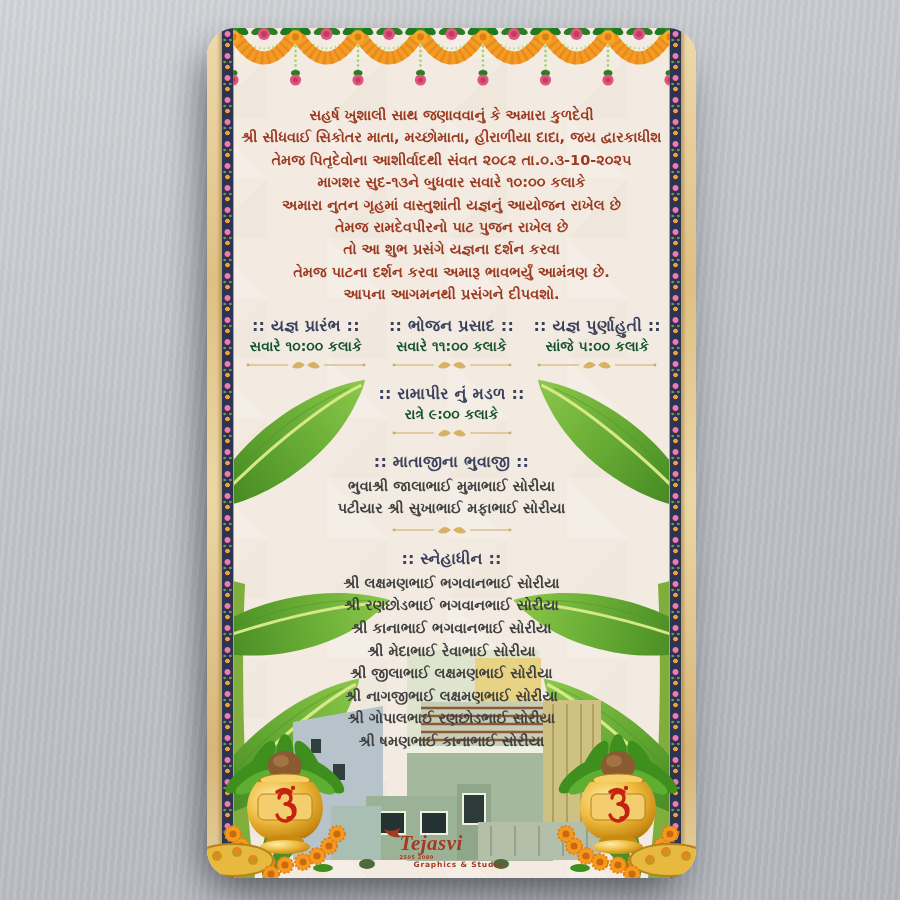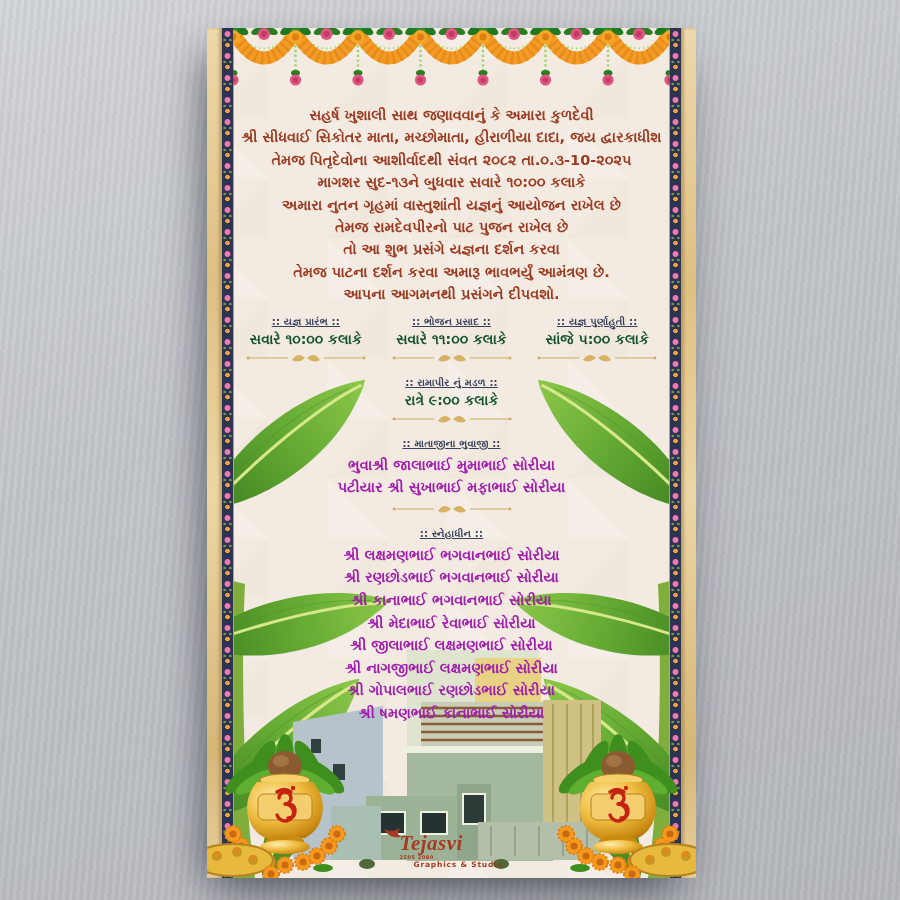--- a/index.html
+++ b/index.html
@@ -8,20 +8,21 @@
     background:linear-gradient(160deg,#d2d5d9 0%,#c2c5ca 40%,#b4b7bc 100%);
     font-family:"DejaVu Sans","Liberation Sans",sans-serif;
   }
   body::before{content:"";position:absolute;inset:0;
     background:repeating-linear-gradient(95deg,rgba(255,255,255,.05) 0 3px,rgba(0,0,0,.03) 3px 7px);
     pointer-events:none;}
   .card{
     position:absolute;left:207px;top:28px;width:489px;height:850px;
     background:#f3ebe1;overflow:hidden;
     box-shadow:-16px 14px 34px -12px rgba(35,40,48,.45), 0 26px 48px -14px rgba(35,40,48,.5);
+    border-radius:28px;
   }
   .card .wm{position:absolute;inset:0;opacity:.5;pointer-events:none;
     background-image:
       linear-gradient(45deg,rgba(255,255,255,.35) 25%,transparent 25.5%),
       linear-gradient(-45deg,rgba(224,210,196,.30) 25%,transparent 25.5%);
     background-size:120px 120px,120px 120px;background-position:0 30px,60px 90px;}
   .parch{position:absolute;top:0;bottom:0;width:14px;z-index:3;
     background:linear-gradient(180deg,#eed9ab,#dfc083 30%,#ecd7a4 55%,#d7b678 85%,#e6cf9b);}
   .parch.l{left:0;box-shadow:inset -2px 0 3px rgba(120,85,25,.35);}
   .parch.r{right:0;box-shadow:inset 2px 0 3px rgba(120,85,25,.35);}
@@ -33,25 +34,25 @@
       radial-gradient(circle at 25% 12px,#6f9440 0 1.2px,transparent 1.6px),
       radial-gradient(circle at 75% 12px,#6f9440 0 1.2px,transparent 1.6px);
     background-size:11px 22px;
     border-left:1px solid #caa24e;border-right:1px solid #caa24e;}
   .fborder.l{left:14px;} .fborder.r{right:14px;}
   .content{position:absolute;left:26px;right:26px;top:0;bottom:0;z-index:4;text-align:center;}
   .toran{display:block;margin:0 auto;}
   .intro{margin-top:6px;color:#9c3a21;font-size:14.5px;font-weight:700;line-height:22.4px;}
   .sched{display:flex;justify-content:space-between;margin-top:10px;}
   .sched .col{flex:1;}
-  .sec-title{color:#3a415c;font-size:10px;font-weight:700;letter-spacing:.2px;text-decoration:underline;}
+  .sec-title{color:#3a415c;font-size:16px;font-weight:700;letter-spacing:.2px;}
   .sec-time{color:#14532d;font-size:14px;font-weight:700;margin-top:3px;}
   .divider{display:block;margin:4px auto 0;}
   .blk{margin-top:13px;}
-  .names{color:#a21caf;font-size:14.5px;font-weight:700;line-height:22.6px;margin-top:4px;}
+  .names{color:#404040;font-size:14.5px;font-weight:700;line-height:22.6px;margin-top:4px;}
   .deco{position:absolute;z-index:2;}
   .deco.front{z-index:5;}
   .logo{position:absolute;left:50%;bottom:10px;transform:translateX(-50%);z-index:6;
     color:#a23b22;text-align:left;line-height:1;}
   .logo .nm{font-family:"Liberation Serif","DejaVu Serif",serif;font-style:italic;font-weight:700;
     font-size:21px;letter-spacing:.5px;position:relative;}
   .logo .wing{position:absolute;left:-16px;top:-7px;}
   .logo .tiny{font-size:5px;font-weight:700;letter-spacing:.5px;margin-top:1px;}
   .logo .sub{font-size:7.5px;font-weight:700;letter-spacing:.8px;margin-top:1px;padding-left:14px;}
 </style>

